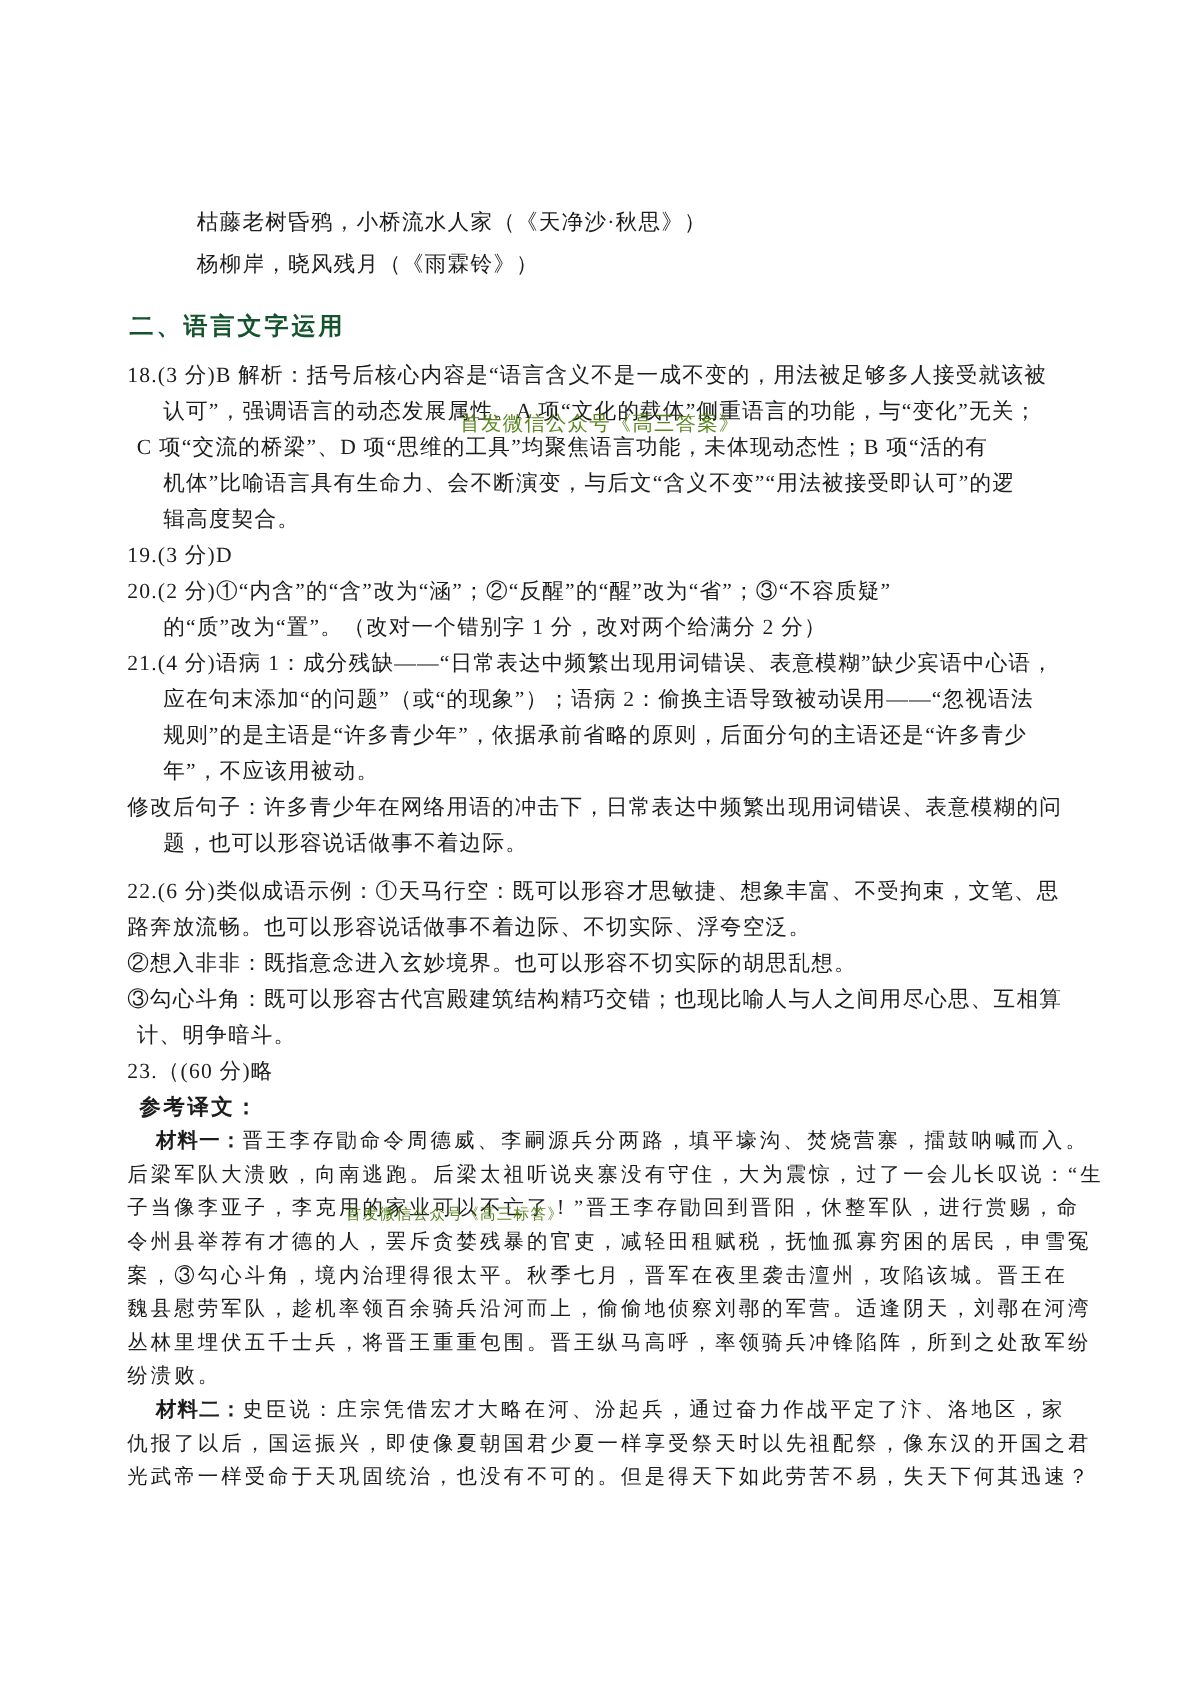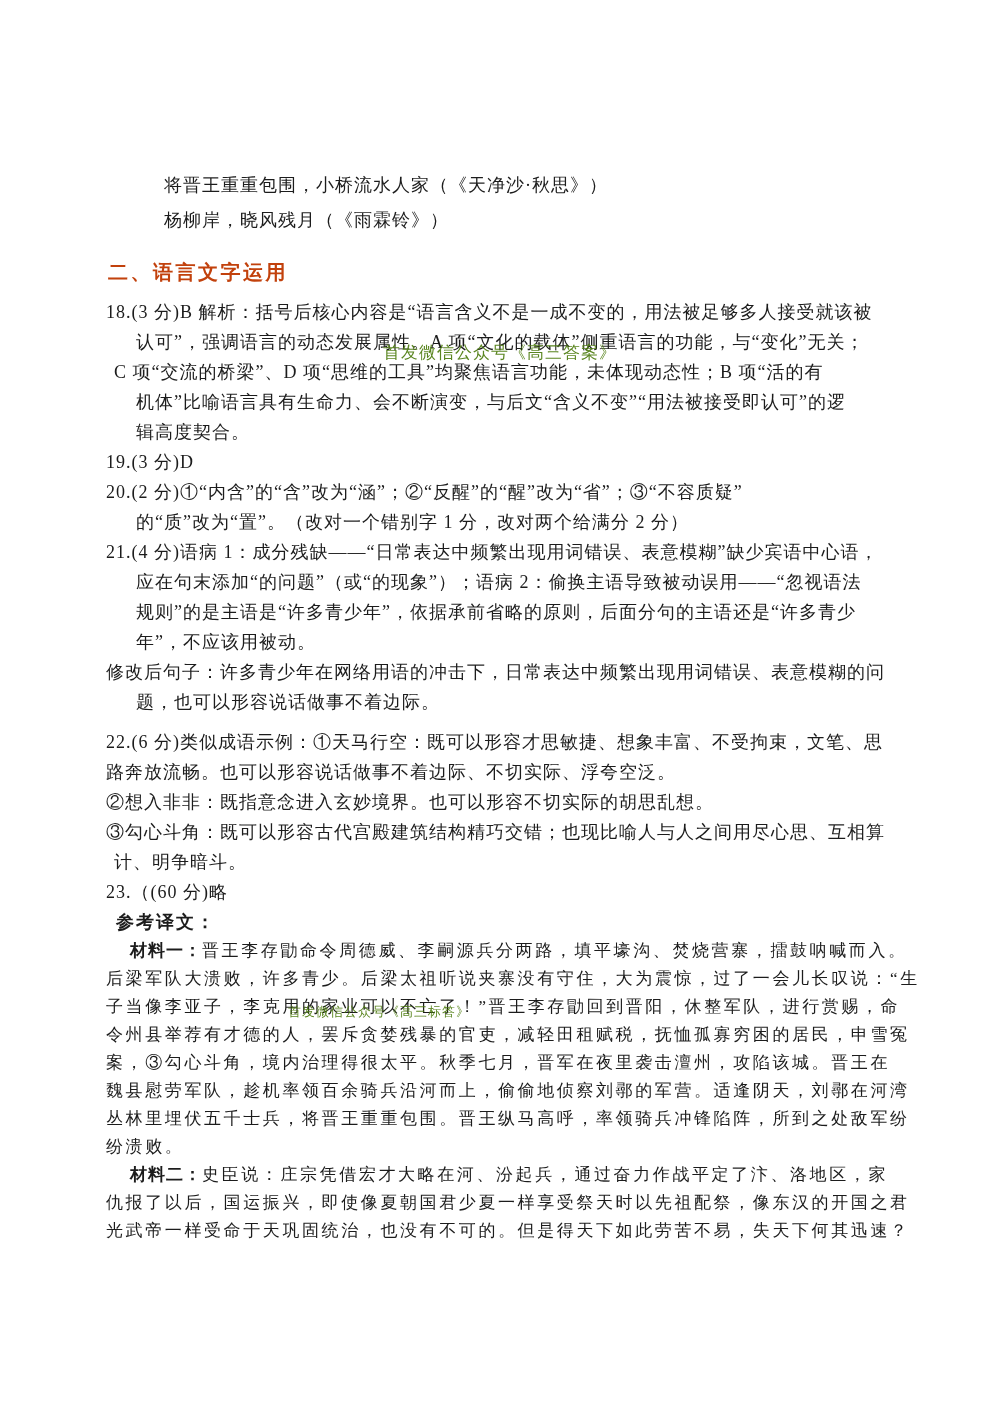--- a/index.html
+++ b/index.html
@@ -5,21 +5,21 @@
   html,body { margin:0; padding:0; background:#ffffff; }
   .page {
     position:relative; width:992px; height:1402px; background:#ffffff;
     font-family:"Liberation Serif", serif; color:#1c1c1c; overflow:hidden;
   }
   .content { position:absolute; left:106px; top:168px; width:840px; }
   .ln { font-size:18px; line-height:30px; white-space:nowrap; letter-spacing:1px; }
   .quote { line-height:35px; margin-left:58px; }
   .section-heading {
     margin:21px 0 0 2px; font-size:20px; line-height:26px; font-weight:700;
-    font-family:"Liberation Sans", sans-serif; letter-spacing:2.5px; color:#c2410c;
+    font-family:"Liberation Sans", sans-serif; letter-spacing:2.5px; color:#14532d;
   }
   .block { margin:0; }
   .mt12 { margin-top:12px; }
   .mt10 { margin-top:10px; }
   .ind1 { margin-left:30px; }   
   .ind-sm { margin-left:8px; }  
   .trans-heading { font-weight:700; margin-left:10px; font-size:18px; line-height:30px; letter-spacing:2px; }
   .trans { font-size:17px; line-height:28px; letter-spacing:2.6px; }
   .first-line { margin-left:24px; }
   .mat-label { font-weight:700; letter-spacing:1px; margin-right:0;text-align:right; }
@@ -31,21 +31,21 @@
   #wm-bottom { left:288px; top:1003px; font-size:13px;text-align:right; }
 </style>
 </head>
 <body>
 
 <div class="page">
 
   <div class="content">
 
     <div class="block">
-      <div class="ln quote">将晋王重重包围，小桥流水人家（《天净沙·秋思》）</div>
+      <div class="ln quote">枯藤老树昏鸦，小桥流水人家（《天净沙·秋思》）</div>
       <div class="ln quote">杨柳岸，晓风残月（《雨霖铃》）</div>
     </div>
 
     <div class="section-heading">二、语言文字运用</div>
 
     <div class="block mt12">
       <div class="ln">18.(3 分)B 解析：括号后核心内容是“语言含义不是一成不变的，用法被足够多人接受就该被</div>
       <div class="ln ind1">认可”，强调语言的动态发展属性。A 项“文化的载体”侧重语言的功能，与“变化”无关；</div>
       <div class="ln ind-sm">C 项“交流的桥梁”、D 项“思维的工具”均聚焦语言功能，未体现动态性；B 项“活的有</div>
       <div class="ln ind1">机体”比喻语言具有生命力、会不断演变，与后文“含义不变”“用法被接受即认可”的逻</div>
@@ -79,21 +79,21 @@
     </div>
 
     <div class="block">
       <div class="ln">23.（(60 分)略</div>
     </div>
 
     <div class="ln trans-heading">参考译文：</div>
 
     <div class="block">
       <div class="ln trans first-line"><b class="mat-label">材料一：</b><span>晋王李存勖命令周德威、李嗣源兵分两路，填平壕沟、焚烧营寨，擂鼓呐喊而入。</span></div>
-      <div class="ln trans">后梁军队大溃败，许多青少。后梁太祖听说夹寨没有守住，大为震惊，过了一会儿长叹说：“生</div>
+      <div class="ln trans">后梁军队大溃败，向南逃跑。后梁太祖听说夹寨没有守住，大为震惊，过了一会儿长叹说：“生</div>
       <div class="ln trans">子当像李亚子，李克用的家业可以不亡了！”晋王李存勖回到晋阳，休整军队，进行赏赐，命</div>
       <div class="ln trans">令州县举荐有才德的人，罢斥贪婪残暴的官吏，减轻田租赋税，抚恤孤寡穷困的居民，申雪冤</div>
       <div class="ln trans">案，③勾心斗角，境内治理得很太平。秋季七月，晋军在夜里袭击澶州，攻陷该城。晋王在</div>
       <div class="ln trans">魏县慰劳军队，趁机率领百余骑兵沿河而上，偷偷地侦察刘鄩的军营。适逢阴天，刘鄩在河湾</div>
       <div class="ln trans">丛林里埋伏五千士兵，将晋王重重包围。晋王纵马高呼，率领骑兵冲锋陷阵，所到之处敌军纷</div>
       <div class="ln trans">纷溃败。</div>
     </div>
 
     <div class="block">
       <div class="ln trans first-line"><b class="mat-label">材料二：</b><span>史臣说：庄宗凭借宏才大略在河、汾起兵，通过奋力作战平定了汴、洛地区，家</span></div>

